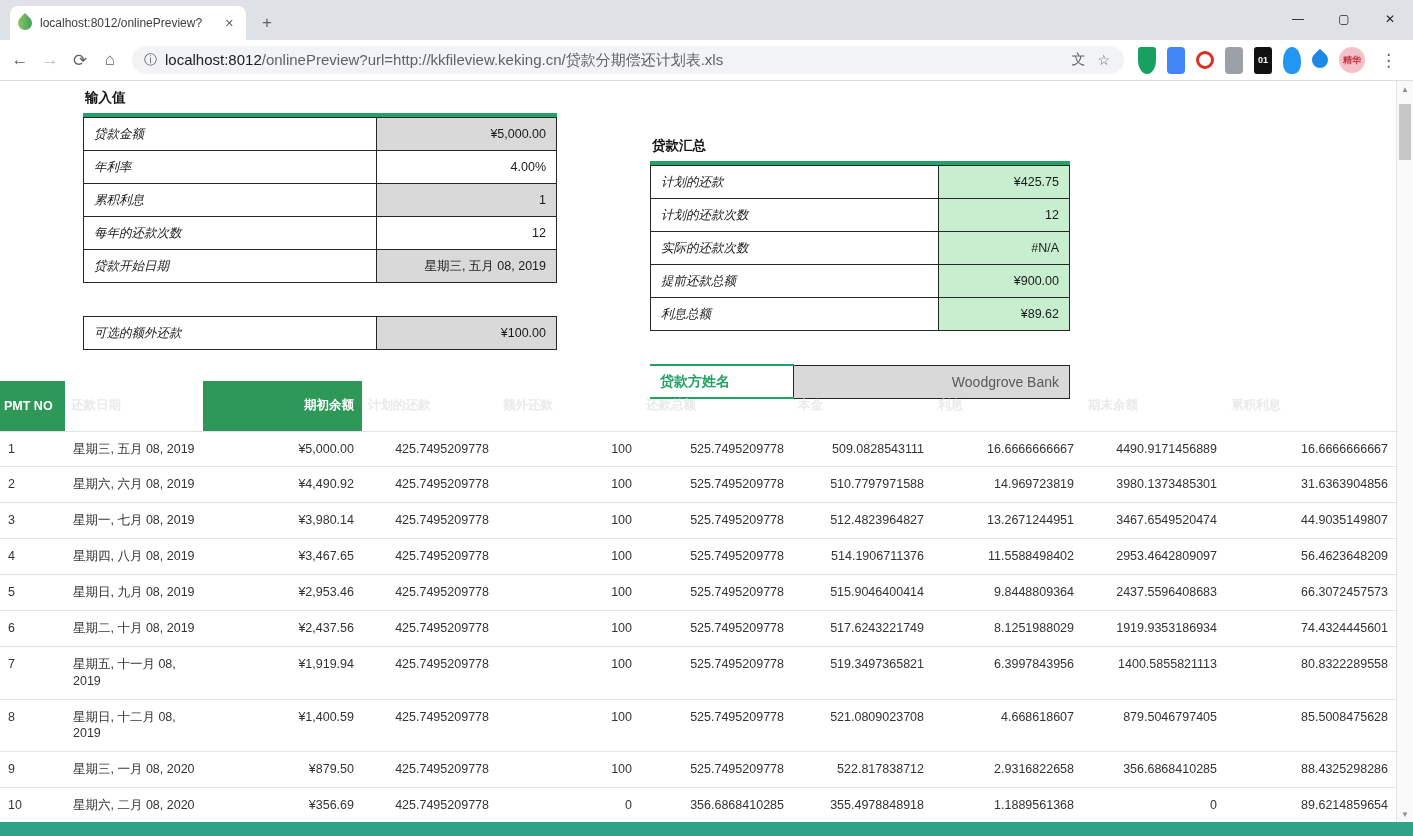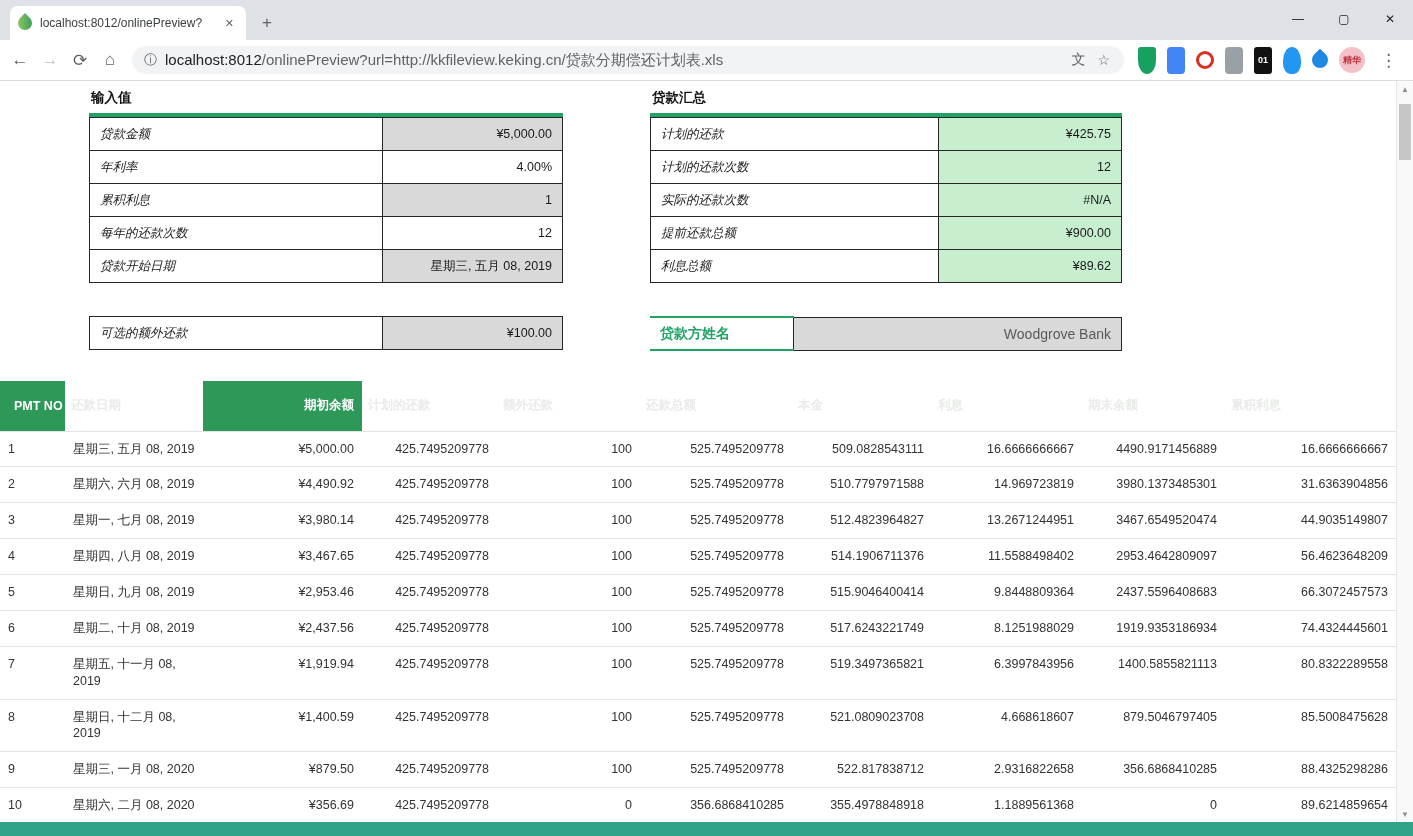--- a/index.html
+++ b/index.html
@@ -40,22 +40,22 @@
   .ext-gray{background:#9aa0a6;}
   .ext-01{background:#111;color:#fff;font-size:9px;font-weight:bold;border-radius:3px;}
   .ext-cloud{background:#2196f3;border-radius:50% 50% 40% 40%;}
   .ext-bird{background:#1e88e5;border-radius:50% 0 50% 50%;transform:rotate(-45deg);width:16px;height:16px;}
   .avatar{width:26px;height:26px;border-radius:50%;background:#f5c1c9;color:#c2333f;font-size:9px;
           font-weight:bold;display:flex;align-items:center;justify-content:center;letter-spacing:0;text-align:right;}
   .menu-dots{font-size:17px;color:#5f6368;padding:0 4px;}
   
   .content{position:relative;height:755px;background:#fff;overflow:hidden;}
   .panel{position:absolute;top:4px;}
-  .panel-input{left:57px;width:474px;padding-left:32px;}
-  .panel-summary{left:650px;width:472px;}
+  .panel-input{left:51px;width:474px;padding-left:32px;}
+  .panel-summary{left:650px;width:420px;margin-top:48px;}
   .panel-title{font-size:13.5px;font-weight:bold;color:#141414;padding:4px 2px 6px;
                border-bottom:4px solid var(--accent,#21a366);}
   table{border-collapse:collapse;table-layout:fixed;}
   .kv-table{width:100%;}
   .kv-table td{border:1px solid #262626;height:33px;font-size:12.5px;color:#1a1a1a;
                padding:0 10px;box-sizing:border-box;}
   .kv-label{font-style:italic;}
   .panel-input .kv-label{width:293px;}
   .panel-summary .kv-label{width:288px;}
   .kv-value{text-align:right;}
@@ -66,21 +66,21 @@
   .lender-table td{height:33px;font-size:14px;box-sizing:border-box;padding:0 10px;}
   .lender-label{width:143px;color:var(--accent,#21a366);font-weight:bold;
                 border-top:2px solid var(--accent,#21a366);border-bottom:2px solid var(--accent,#21a366);}
   .lender-value{background:var(--shade-gray,#d9d9d9);color:#595959;text-align:right;border:1px solid #262626;}
   
   .schedule{position:absolute;left:0;top:300px;width:1396px;}
   .schedule table{width:1396px;}
   .schedule th{height:50px;font-size:12.5px;font-weight:bold;border-bottom:1px solid #e3e3e3;
                box-sizing:border-box;vertical-align:middle;}
   .th-green{background:var(--header-green,#2e9858);color:#fff;}
-  .th-left{text-align:left;padding-left:14px;}
+  .th-left{text-align:left;padding-left:4px;}
   .th-right{text-align:right;padding-right:8px;}
   .th-faint{color:var(--faint-header,#e8ebe8);text-align:left;padding-left:6px;}
   .schedule td{border-bottom:1px solid #e3e3e3;font-size:12.5px;color:#333;
                padding:9px 8px;vertical-align:top;line-height:1.35;box-sizing:border-box;}
   .c-no{text-align:left;padding-left:9px;}
   .c-date{text-align:left;padding-left:4px;padding-right:6px;}
   .c-right{text-align:right;}
   
   .scrollbar{position:absolute;right:0;top:0;width:17px;height:741px;background:#f9f9f9;
              border-left:1px solid #e6e6e6;box-sizing:border-box;}

